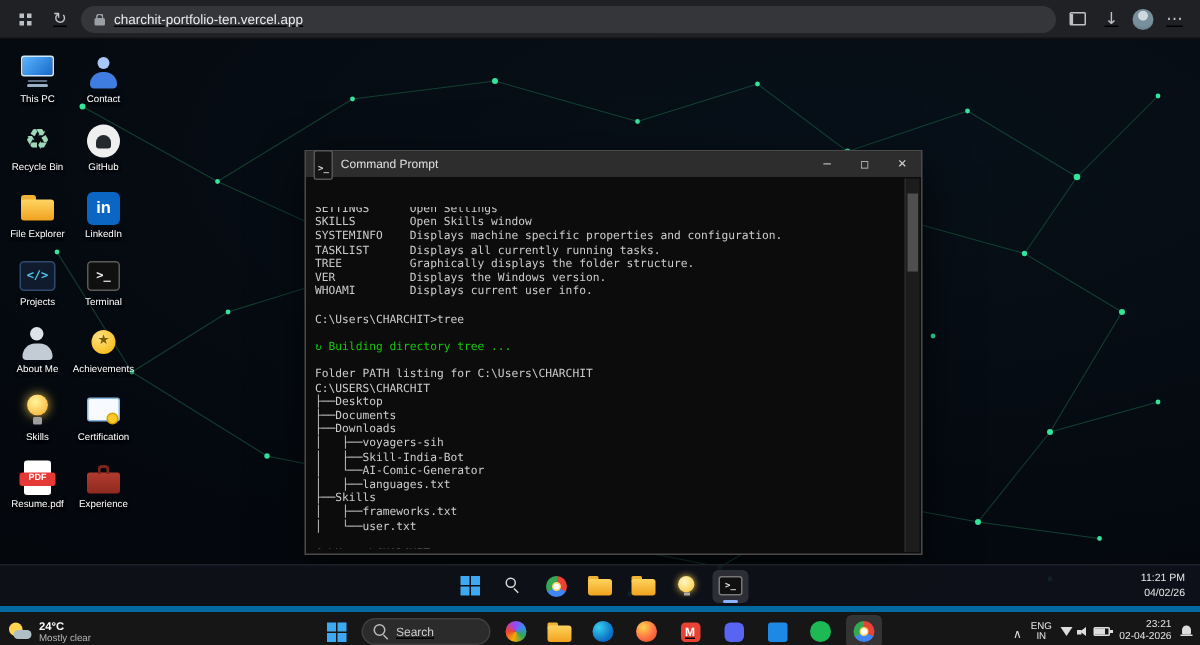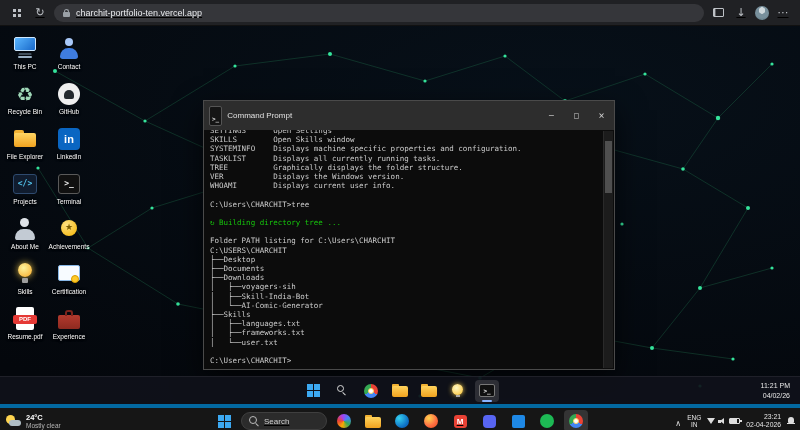--- a/index.html
+++ b/index.html
@@ -52,30 +52,30 @@
   .ic-lightbulb::after{content:"";position:absolute;left:12px;top:17px;width:6px;height:5px;background:#9e9e9e;border-radius:1px;}
   .ic-certificate::before{content:"";position:absolute;left:4px;top:4px;width:22px;height:16px;background:#f7fbff;border:1px solid #88b7e6;border-radius:2px;box-sizing:border-box;}
   .ic-certificate::after{content:"";position:absolute;left:17px;top:14px;width:8px;height:8px;border-radius:50%;background:#ffca28;border:1px solid #d99e00;box-sizing:border-box;}
   .ic-pdf::before{content:"";position:absolute;left:6px;top:1px;width:18px;height:23px;background:#fff;border-radius:2px;}
   .ic-pdf::after{content:"PDF";position:absolute;left:3px;top:9px;width:24px;height:9px;background:#e53935;border-radius:2px;color:#fff;font:bold 6px/9px "Liberation Sans",sans-serif;text-align:center;}
   .ic-briefcase::before{content:"";position:absolute;left:4px;top:9px;width:22px;height:14px;background:linear-gradient(#b33a2e,#8e2a20);border-radius:2px;}
   .ic-briefcase::after{content:"";position:absolute;left:11px;top:4px;width:8px;height:6px;border:2px solid #7c241c;border-bottom:none;border-radius:3px 3px 0 0;box-sizing:border-box;}
 
   
   .cmd{position:absolute;left:203px;top:74px;width:412px;height:270px;background:#0c0c0c;border:1px solid #4a4a4a;box-shadow:0 10px 28px rgba(0,0,0,.65);display:flex;flex-direction:column;box-sizing:border-box;z-index:3;}
-  .cmd-tb{height:29px;flex:none;background:#2d2d2d;display:flex;align-items:center;padding-left:5px;gap:5px;}
+  .cmd-tb{height:17px;flex:none;background:#2d2d2d;display:flex;align-items:center;padding-left:5px;gap:5px;}
   .cmd-ic{flex:none;color:#ddd;background:#151515;border:1px solid #555;border-radius:2px;padding:0 2px;}
   .cmd-ic::before{content:">_";font:bold 6px/8px "DejaVu Sans Mono",monospace;}
   .cmd-title{font-size:8px;color:#e0e0e0;}
   .wbtns{margin-left:auto;display:flex;height:100%;}
   .wb{width:25px;display:flex;align-items:center;justify-content:center;color:#ccc;font:8px "DejaVu Sans Mono",monospace;}
   .wb-min::before{content:"─";}
   .wb-max::before{content:"□";}
   .wb-close::before{content:"×";font-size:10px;}
-  .cmd-body{flex:1;position:relative;padding:0 14px 3px 6px;overflow:hidden;}
+  .cmd-body{flex:1;position:relative;padding:20px 14px 3px 6px;overflow:hidden;}
   .cmd-lines{height:100%;overflow:hidden;font:7.5px/9.2px "DejaVu Sans Mono",monospace;color:#ccc;}
   .tline{white-space:pre;}
   .tline.green{color:#16c60c;}
   .tline.clipped{margin-top:-4px;}
   .spin{color:#16c60c;}
   .sb{position:absolute;right:1px;top:1px;bottom:1px;width:9px;background:#1c1c1c;border-left:1px solid #2a2a2a;}
   .sb-thumb{position:absolute;left:1px;right:1px;top:10px;height:52px;background:#4f4f4f;}
 
   
   .tbi{width:24px;height:22px;display:flex;align-items:center;justify-content:center;border-radius:4px;position:relative;flex:none;}
@@ -323,22 +323,22 @@
             <div class="tline green"><span class="spin">↻ </span>Building directory tree ...</div>
             <div class="tline">&nbsp;</div>
             <div class="tline">Folder PATH listing for C:\Users\CHARCHIT</div>
             <div class="tline">C:\USERS\CHARCHIT</div>
             <div class="tline">├──Desktop</div>
             <div class="tline">├──Documents</div>
             <div class="tline">├──Downloads</div>
             <div class="tline">│   ├──voyagers-sih</div>
             <div class="tline">│   ├──Skill-India-Bot</div>
             <div class="tline">│   └──AI-Comic-Generator</div>
+            <div class="tline">│   ├──languages.txt</div>
             <div class="tline">├──Skills</div>
-            <div class="tline">│   ├──languages.txt</div>
             <div class="tline">│   ├──frameworks.txt</div>
             <div class="tline">│   └──user.txt</div>
             <div class="tline">&nbsp;</div>
             <div class="tline">C:\Users\CHARCHIT&gt;</div>
           </div>
         <div class="sb">
           <div class="sb-thumb"></div>
         </div>
       </div>
     </section>

